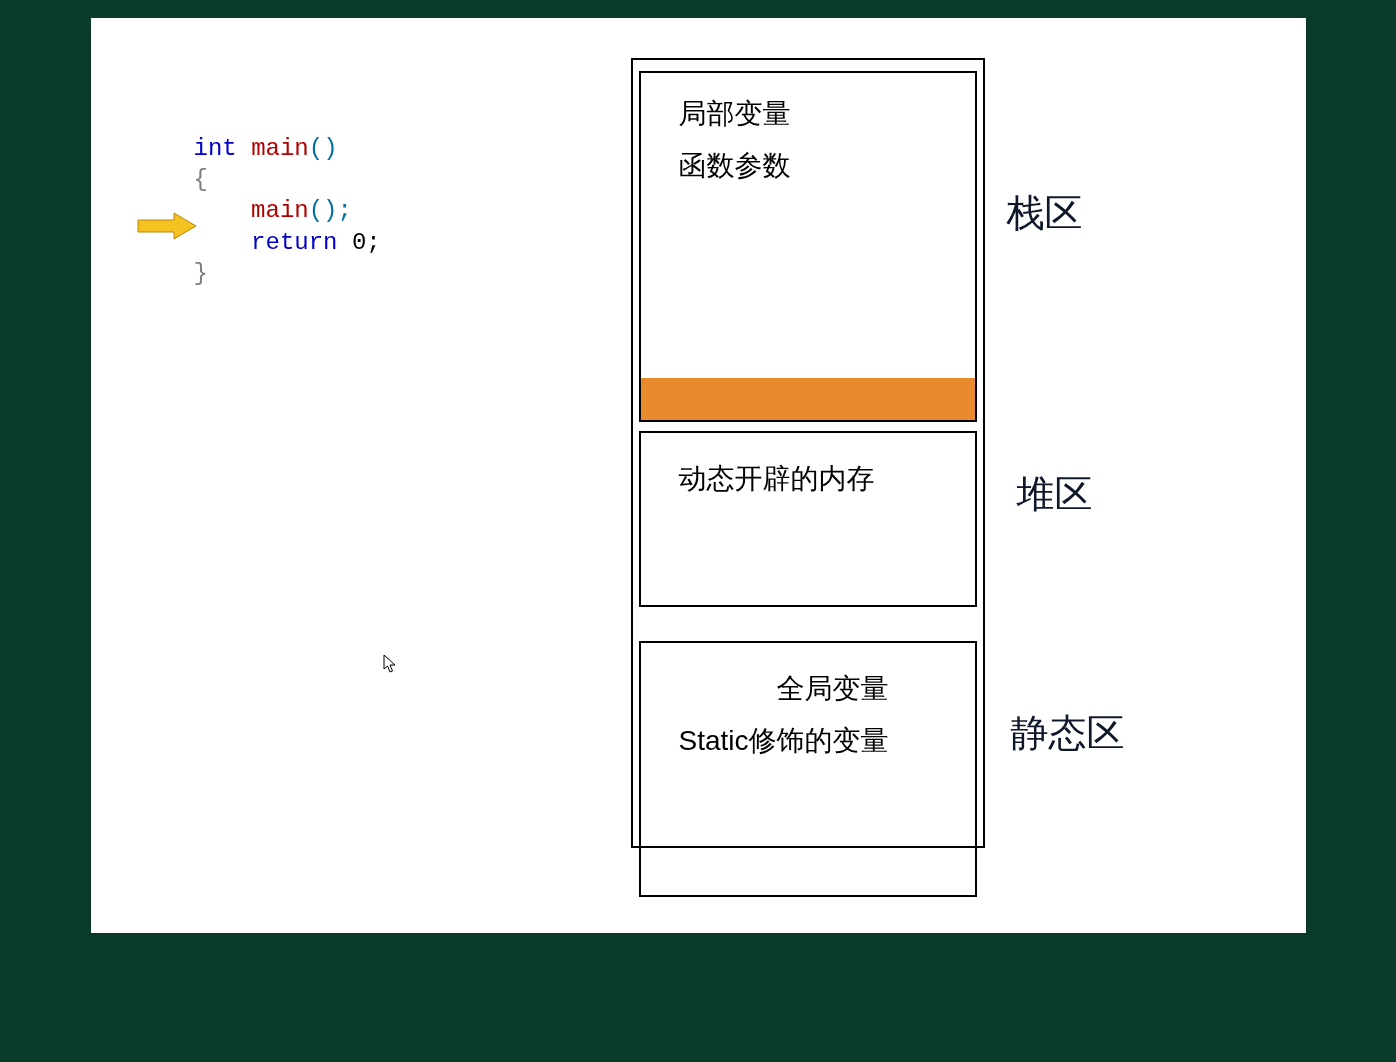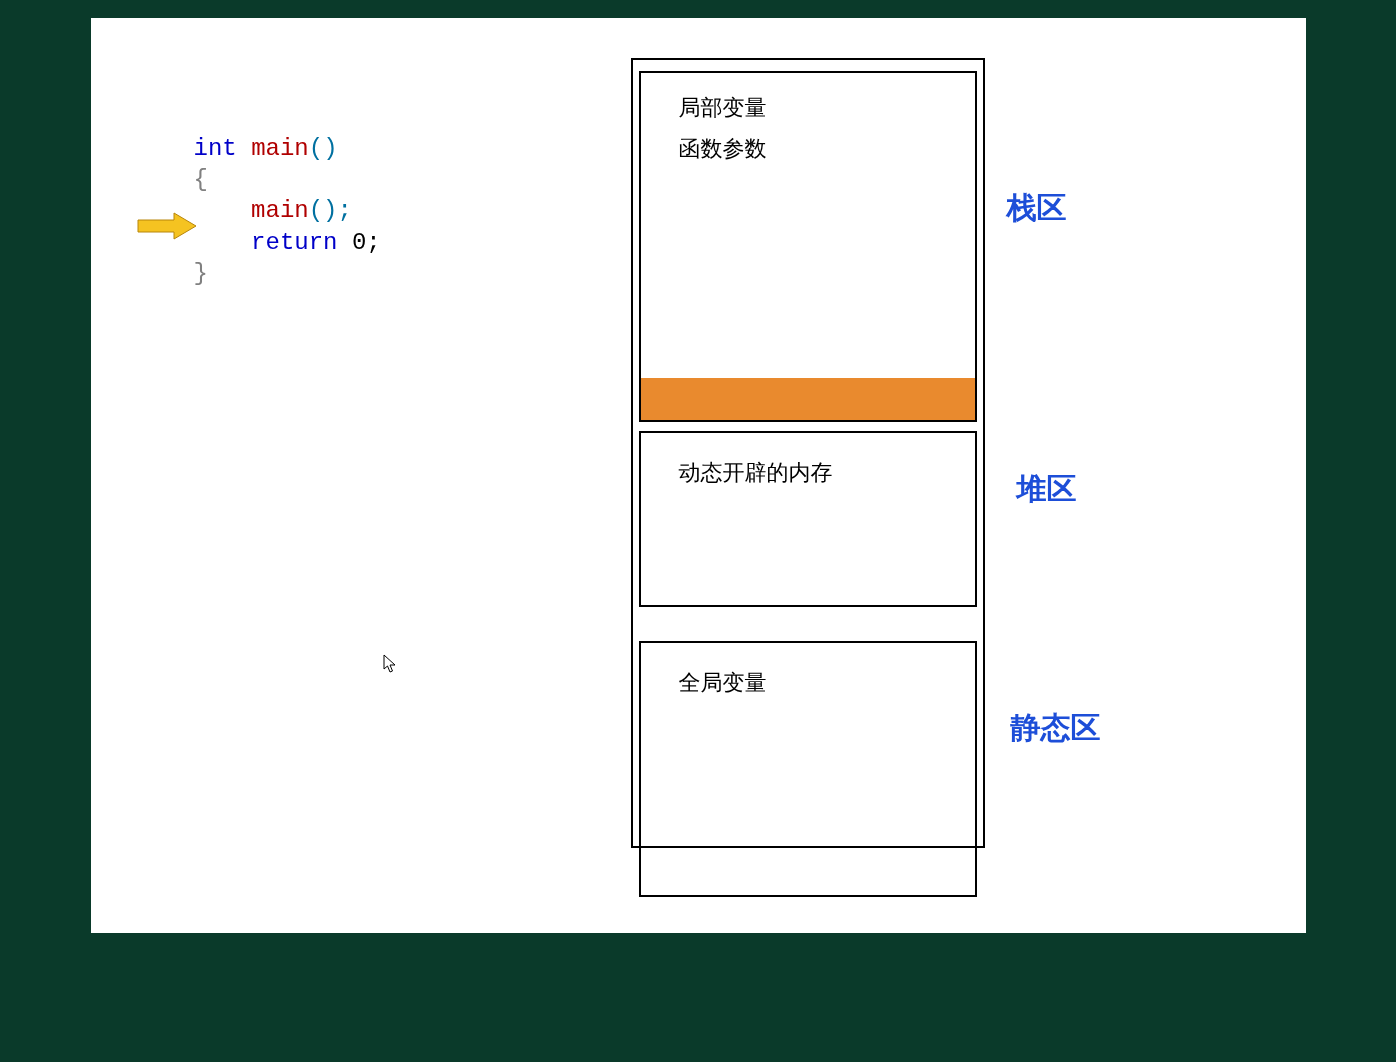--- a/index.html
+++ b/index.html
@@ -78,31 +78,31 @@
     height: 176px;
   }
   .static-box {
     left: 548px;
     top: 623px;
     width: 338px;
     height: 256px;
   }
   .box-text {
     position: absolute;
-    font-size: 22px;
+    font-size: 28px;
     color: #000;
     line-height: 1.85;
     font-weight: 500;
     text-align: right;
   }
   .label {
     position: absolute;
-    font-size: 30px;
-    color: #1d4ed8;
-    font-weight: 700;
+    font-size: 38px;
+    color: #0f172a;
+    font-weight: 400;
   }
   .annotation {
     position: absolute;
     font-size: 26px;
     color: #e98a2e;
     white-space: nowrap;
   }
 </style>
 </head>
 <body>
@@ -135,20 +135,21 @@
 
   <div class="memory-box heap-box">
     <div class="box-text" style="left:38px; top:20px;">
       <div>动态开辟的内存</div>
     </div>
   </div>
 
   <div class="memory-box static-box">
     <div class="box-text" style="left:38px; top:20px;">
       <div>全局变量</div>
+      <div>Static修饰的变量</div>
     </div>
   </div>
 
   <div class="label" style="left:916px; top:170px;">栈区</div>
   <div class="label" style="left:926px; top:451px;">堆区</div>
   <div class="label" style="left:920px; top:690px;">静态区</div>
 
 
 </div>
 

